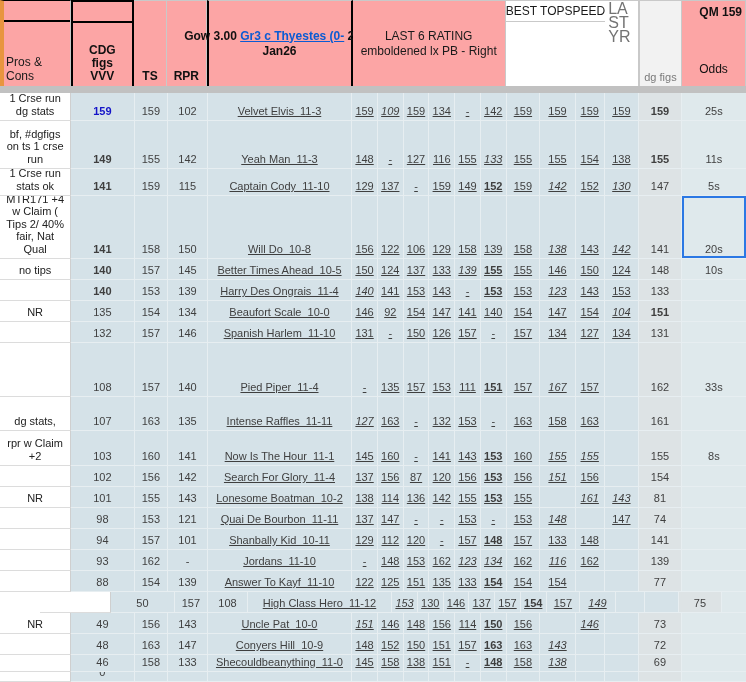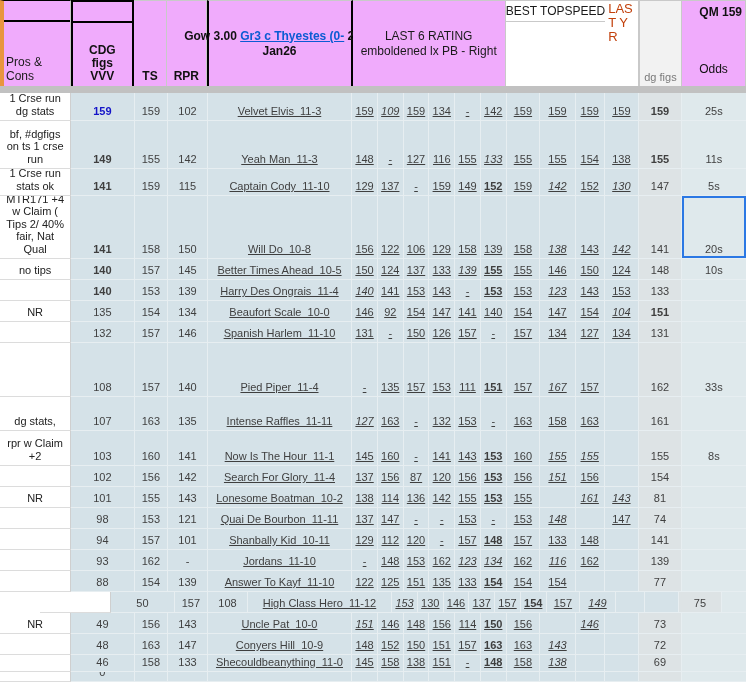--- a/index.html
+++ b/index.html
@@ -2,21 +2,21 @@
 <html style="--cellblue: #d5e2e8; --cdgblue: #1414c8; --selblue: #2b78e4; --orange: #e8953f; --linkblue: #0b5bd3;"><head>
 <meta charset="utf-8">
 <style>
   *{box-sizing:border-box;margin:0;padding:0}
   html,body{width:746px;height:682px;overflow:hidden;background:#fff;
     font-family:"Liberation Sans",sans-serif;}
   .wrap{width:746px;height:682px;overflow:hidden;position:relative}
 
   
   .hdr{display:flex;height:86px;background:#fff}
-  .hc{border-right:1px solid #c9c9c9;border-top:1px solid #c9c9c9;position:relative;background:#f0abfc}
+  .hc{border-right:1px solid #c9c9c9;border-top:1px solid #c9c9c9;position:relative;background:#fca5a5}
   .c-pros{width:72px}.c-cdg{width:64px}.c-ts{width:34px}.c-rpr{width:40px}
   .c-horse{width:146px}.c-l6{width:26px}
   .c-lastyr{width:34px}.c-gng{width:36px}.c-dist{width:29px}.c-crse{width:35px}
   .c-dg{width:43px}.c-odds{width:65px}
 
   .hp{border-left:4px solid var(--orange);border-top:1px solid #000;display:flex;flex-direction:column}
   .hp-top{height:21px;border-bottom:2px solid #000}
   .hp-bot{flex:1;display:flex;align-items:flex-end;padding:0 2px 3px 2px;font-size:12px;color:#1a1a1a}
   .hcdg{border-left:2px solid #000;border-right:2px solid #000;border-top:2px solid #000;display:flex;flex-direction:column}
   .hcdg-bot{flex:1;display:flex;align-items:flex-end;justify-content:center;text-align:center;
@@ -25,21 +25,21 @@
   .bold{font-weight:bold}
   .htitle{border-left:2px solid #000;border-right:2px solid #000;display:flex;align-items:center;justify-content:center}
   .title{text-align:center;font-size:12px;line-height:15px;color:#111}
   .tlink{color:var(--linkblue);text-decoration:underline;cursor:pointer}
   .hl6{width:156px;display:flex;flex-direction:column;align-items:center;justify-content:center;
     font-size:12px;line-height:15px;color:#1a1a1a;text-align:center}
   .hbts{width:134px;display:flex;flex-direction:row;border-right:1px solid #c9c9c9;border-top:1px solid #c9c9c9}
   .bts-title{height:21px;border-bottom:1px solid #c9c9c9;display:flex;align-items:center;justify-content:center;
     font-size:12px;color:#1a1a1a;white-space:nowrap}
   .bts-row{flex:1;display:flex}
-  .bsc{border-right:1px solid #c9c9c9;font-size:13px;color:#c2410c;padding:1px 2px 0 3px;line-height:14px;word-break:break-all}
+  .bsc{border-right:1px solid #c9c9c9;font-size:16px;color:#737373;padding:1px 2px 0 3px;line-height:14px;word-break:break-all}
   .bsc:last-child{border-right:none}
   .hdg{background:#f2f2f2;display:flex;align-items:flex-end;justify-content:center;
     font-size:11px;color:#7a7a7a;padding-bottom:3px}
   .hodds{display:flex;flex-direction:column}
   .qm{height:21px;display:flex;align-items:center;justify-content:flex-end;padding-right:3px;font-size:12px;color:#111}
   .olabel{flex:1;display:flex;align-items:flex-end;justify-content:center;font-size:12px;color:#111;padding-bottom:10px}
 
   .sep{height:7px;background:#c1c1c1;width:746px}
 
   

